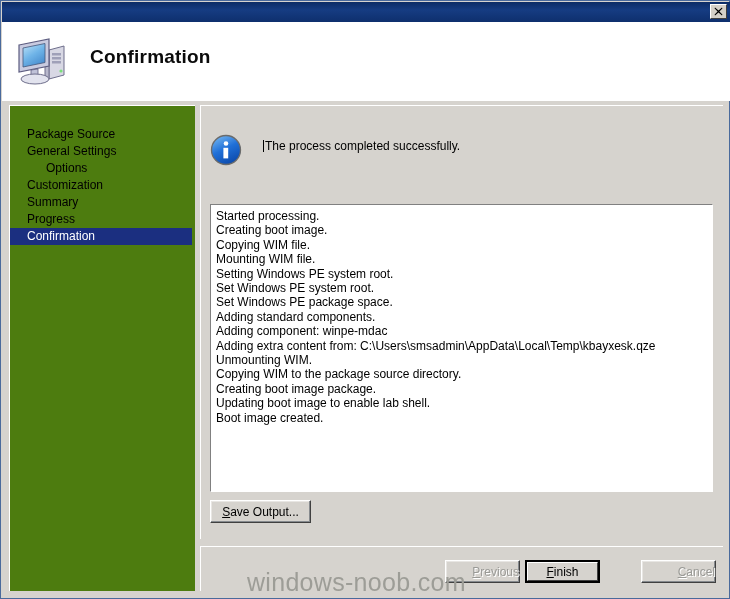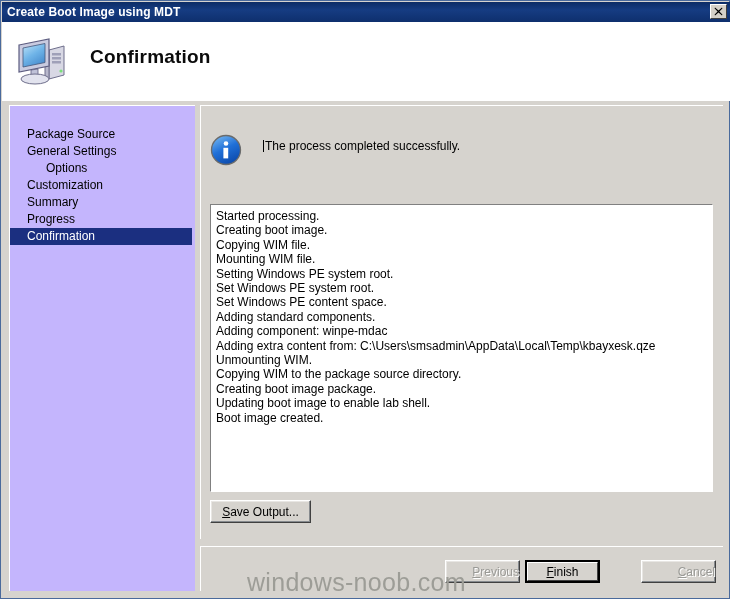--- a/index.html
+++ b/index.html
@@ -94,21 +94,21 @@
     letter-spacing: 0.2px;
   }
 
   
   #sidebar {
     position: absolute;
     left: 8px;
     top: 104px;
     width: 186px;
     height: 486px;
-    background: #c4b5fd;
+    background: #4d7c0f;
     border-left: 1px solid #ffffff;
     border-top: 1px solid #ffffff;
     box-sizing: border-box;
   }
   .nav-item {
     position: relative;
     height: 17px;
     line-height: 17px;
     font-size: 12px;
     padding-left: 17px;
@@ -274,21 +274,20 @@
     white-space: nowrap;
     pointer-events: none;
   }
 </style>
 </head>
 <body>
 
 <div id="window">
 
   <div id="titlebar">
-    <span id="title-text">Create Boot Image using MDT</span>
     <div id="close-btn">
       <svg width="9" height="9" viewBox="0 0 9 9">
         <path d="M1,0.6 L4.5,3.6 L8,0.6 L8.4,1.6 L5.4,4.5 L8.4,7.4 L8,8.4 L4.5,5.4 L1,8.4 L0.6,7.4 L3.6,4.5 L0.6,1.6 Z" fill="#000"></path>
       </svg>
     </div>
   </div>
 
   <div id="header">
     <svg id="header-icon" viewBox="0 0 54 52">
 
@@ -346,21 +345,21 @@
     </div>
 
     <div id="log-box">
       <div id="log-inner">
           <div class="log-line">Started processing.</div>
           <div class="log-line">Creating boot image.</div>
           <div class="log-line">Copying WIM file.</div>
           <div class="log-line">Mounting WIM file.</div>
           <div class="log-line">Setting Windows PE system root.</div>
           <div class="log-line">Set Windows PE system root.</div>
-          <div class="log-line">Set Windows PE content space.</div>
+          <div class="log-line">Set Windows PE package space.</div>
           <div class="log-line">Adding standard components.</div>
           <div class="log-line">Adding component: winpe-mdac</div>
           <div class="log-line">Adding extra content from: C:\Users\smsadmin\AppData\Local\Temp\kbayxesk.qze</div>
           <div class="log-line">Unmounting WIM.</div>
           <div class="log-line">Copying WIM to the package source directory.</div>
           <div class="log-line">Creating boot image package.</div>
           <div class="log-line">Updating boot image to enable lab shell.</div>
           <div class="log-line">Boot image created.</div>
         </div>
     </div>

